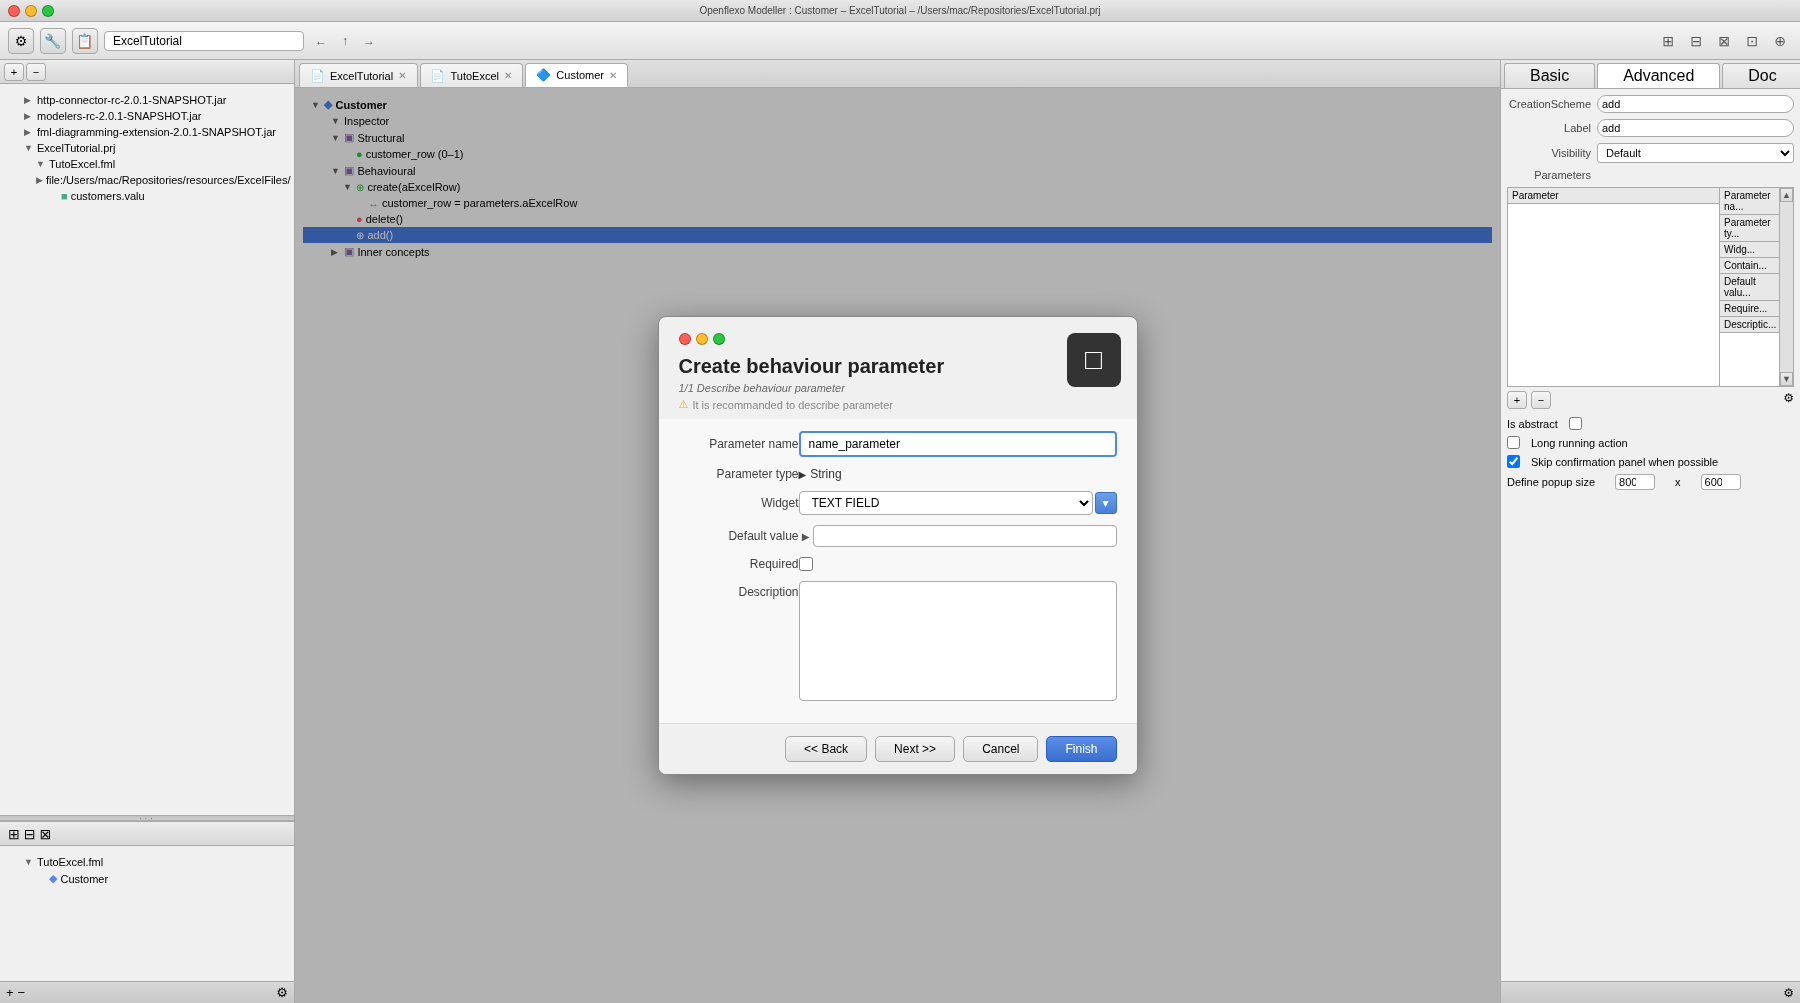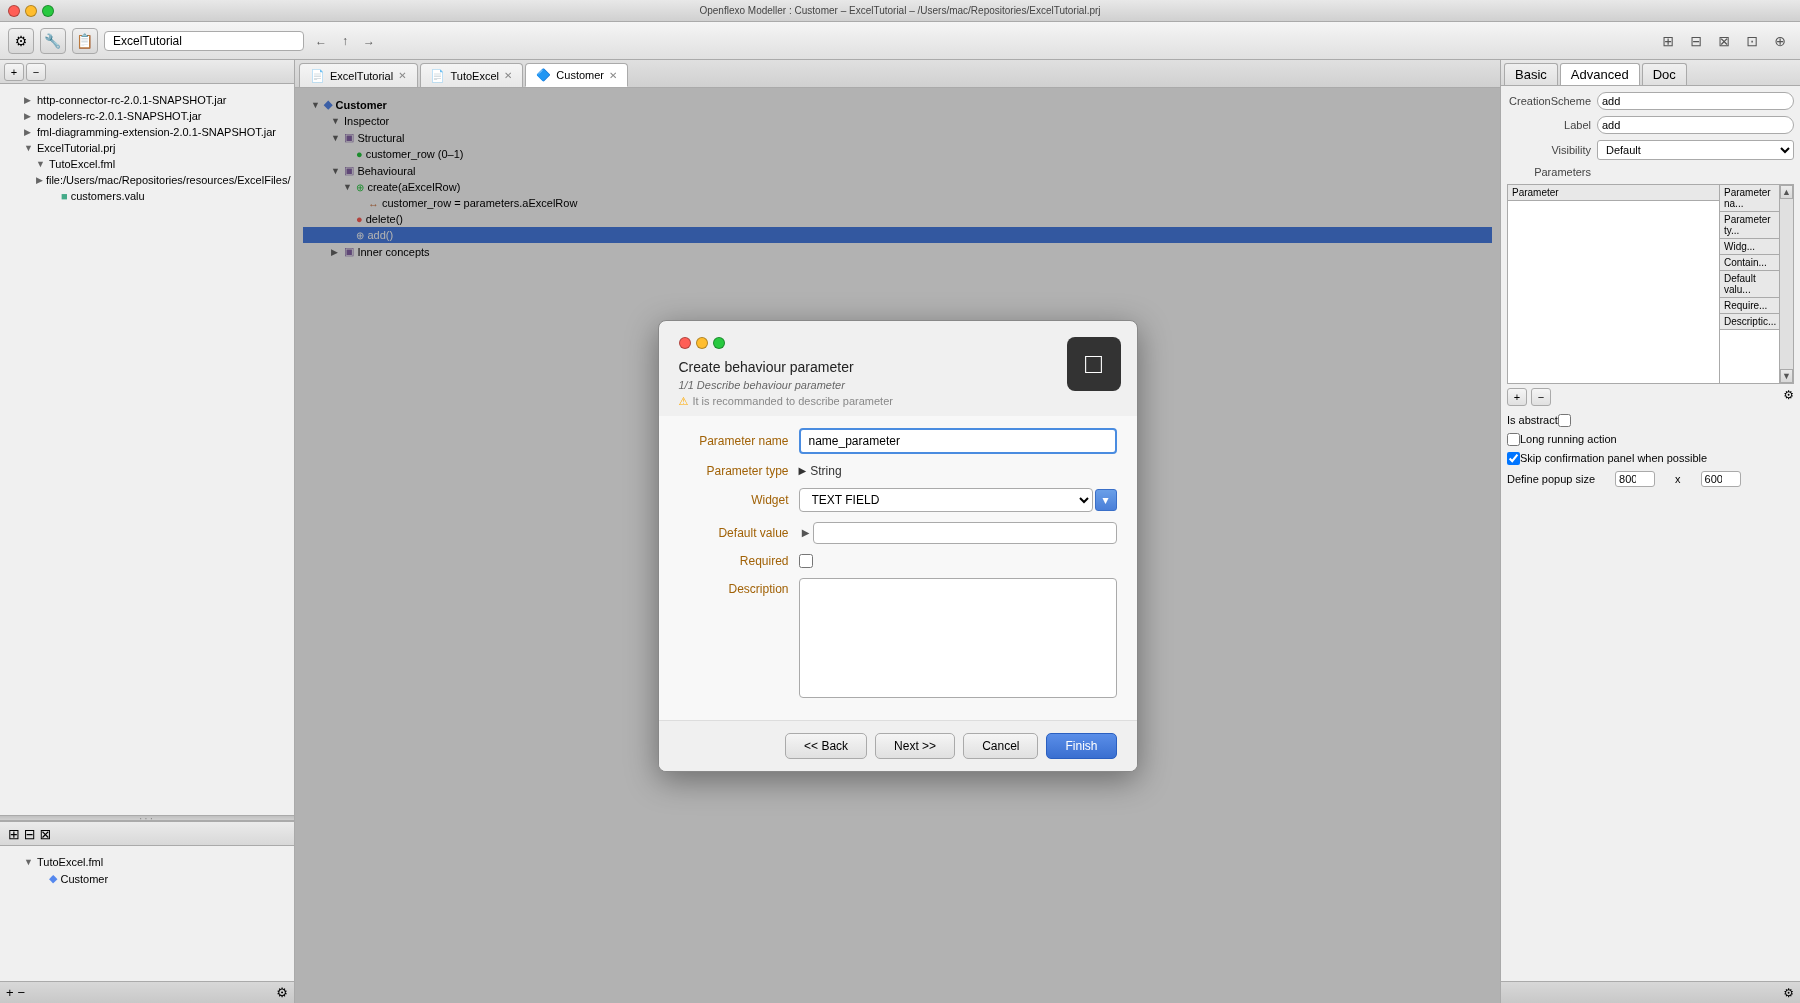--- a/index.html
+++ b/index.html
@@ -213,22 +213,22 @@
       flex-direction: column;
     }
     .right-panel-tabs {
       display: flex;
       background: linear-gradient(to bottom, #e8e8e8, #d8d8d8);
       border-bottom: 1px solid #aaa;
       padding: 3px 3px 0 3px;
       gap: 2px;
     }
     .right-tab {
-      padding: 3px 10px;
-      font-size: 13px;
+      padding: 3px 25px;
+      font-size: 16px;
       cursor: pointer;
       border: 1px solid #aaa;
       border-bottom: none;
       border-radius: 3px 3px 0 0;
       background: linear-gradient(to bottom, #f0f0f0, #e0e0e0);
     }
     .right-tab.active {
       background: white;
     }
     .right-panel-content {
@@ -270,22 +270,22 @@
       background: #e8e8e8;
     }
     .params-col {
       flex: 1;
       padding: 2px 4px;
       font-size: 10px;
       border-right: 1px solid #aaa;
     }
     .checkbox-row {
       display: flex;
-      align-items: flex-start;
-      gap: 0;
+      align-items: center;
+      gap: 11px;
       margin-bottom: 6px;
       font-size: 11px;
     }
     .popup-size-row {
       display: flex;
       align-items: center;
       gap: 20px;
       font-size: 11px;
     }
     .size-input {
@@ -316,22 +316,22 @@
       border: 1px solid #888;
     }
     .modal-header {
       padding: 16px 20px 8px 20px;
       position: relative;
     }
     .modal-traffic-lights {
       display: flex; gap: 5px; margin-bottom: 10px;
     }
     .modal-title {
-      font-size: 14px;
-      font-weight: normal;
+      font-size: 20px;
+      font-weight: bold;
       color: #222;
       margin-bottom: 4px;
     }
     .modal-step {
       font-size: 11px;
       color: #666;
       margin-bottom: 4px;
       font-style: italic;
     }
     .modal-warning {
@@ -360,22 +360,21 @@
     }
     .modal-form-row {
       display: flex;
       align-items: center;
       margin-bottom: 10px;
       font-size: 12px;
     }
     .modal-form-label {
       width: 120px;
       text-align: right;
-      padding-right: 10px;
-      color: #a16207;
+      color: #404040;
     }
     .modal-form-input {
       flex: 1;
       border: 2px solid #4a8ce0;
       border-radius: 4px;
       padding: 4px 8px;
       font-size: 12px;
       background: white;
       outline: none;
     }

